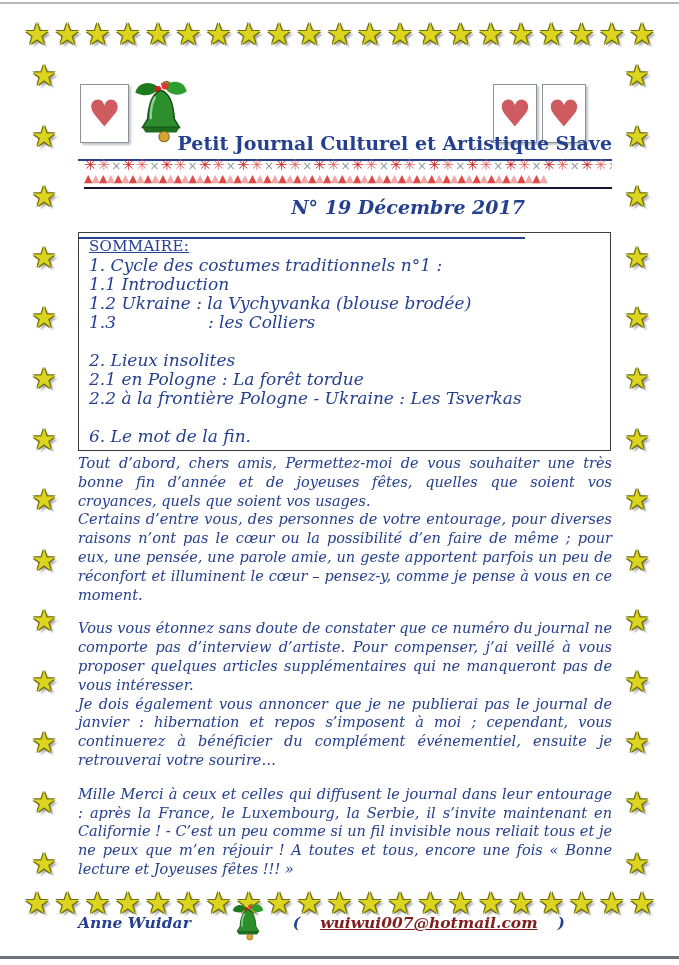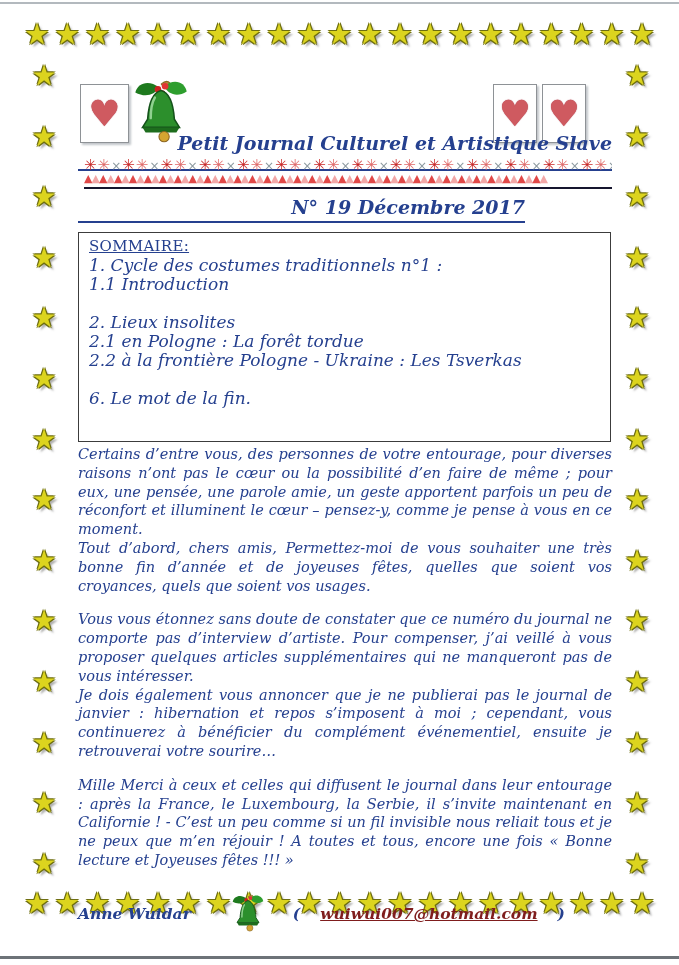--- a/index.html
+++ b/index.html
@@ -30,32 +30,32 @@
               box-shadow:2px 2px 2px #c2c6ca;display:flex;align-items:center;justify-content:center;}
   .heart-card-left{left:2px;top:8px;width:47px;height:57px;}
   .hearts-right{position:absolute;right:26px;top:8px;display:flex;gap:5px;}
   .hearts-right .heart-card{position:static;width:42px;height:57px;}
   .heart-glyph{font-family:"DejaVu Sans", sans-serif;font-size:36px;color:#cf5a60;
                text-shadow:0 0 1px #a03040;}
   .bell-big{position:absolute;left:52px;top:0;width:62px;height:74px;}
   .page-title{position:absolute;left:104px;top:26px;width:290px;text-align:center;
               font-size:21px;font-weight:bold;font-style:italic;letter-spacing:.5px;}
   .subtitle-line{position:absolute;left:0;right:0;top:55px;text-align:right;
-                 font-size:19px;font-weight:bold;font-style:italic;
-                 border-bottom:2px solid #25408f;padding-bottom:14px;line-height:24px;}
+                 font-size:19px;font-weight:bold;
+                 border-bottom:2px solid #25408f;padding-bottom:4px;line-height:24px;}
   .band{position:absolute;left:6px;right:0;top:82px;height:29px;overflow:hidden;
         white-space:nowrap;border-bottom:2px solid #15152e;line-height:1;}
   .band-row1{height:17px;font-family:"DejaVu Sans", sans-serif;font-size:15px;letter-spacing:1px;}
   .band-row2{height:12px;font-family:"DejaVu Sans", sans-serif;font-size:11px;letter-spacing:-1px;
              margin-top:-2px;}
   .bf1{color:#c92727;} .bf2{color:#e06a6a;} .bx{color:#8d9aa0;font-size:12px;}
   .bt1{color:#e04848;} .bt2{color:#f2a7a7;}
   .issue-line{position:absolute;left:0;top:119px;width:447px;text-align:right;
               font-size:19px;font-weight:bold;font-style:italic;
-              border-bottom:2px solid #25408f;padding-bottom:1px;line-height:25px;}
+              border-bottom:2px solid #25408f;padding-bottom:17px;line-height:25px;}
 
   .toc-box{position:relative;margin-top:0;box-sizing:border-box;width:533px;min-height:210px;
            border:1px solid #3c3c3c;padding:3px 10px 4px 10px;}
   .toc-heading{font-size:15px;font-weight:normal;text-decoration:underline;letter-spacing:.3px;
                line-height:20px;}
   .toc-line{font-style:italic;font-size:17px;line-height:19px;min-height:19px;white-space:pre-wrap;}
 
   .body-text{margin-top:3px;width:534px;font-style:italic;font-size:14.5px;line-height:18.8px;
              text-align:justify;}
   .body-text p{margin:0;}
@@ -190,31 +190,33 @@
         <div class="band-row1"><span class="bf1">✳</span><span class="bf2">✳</span><span class="bx">×</span><span class="bf1">✳</span><span class="bf2">✳</span><span class="bx">×</span><span class="bf1">✳</span><span class="bf2">✳</span><span class="bx">×</span><span class="bf1">✳</span><span class="bf2">✳</span><span class="bx">×</span><span class="bf1">✳</span><span class="bf2">✳</span><span class="bx">×</span><span class="bf1">✳</span><span class="bf2">✳</span><span class="bx">×</span><span class="bf1">✳</span><span class="bf2">✳</span><span class="bx">×</span><span class="bf1">✳</span><span class="bf2">✳</span><span class="bx">×</span><span class="bf1">✳</span><span class="bf2">✳</span><span class="bx">×</span><span class="bf1">✳</span><span class="bf2">✳</span><span class="bx">×</span><span class="bf1">✳</span><span class="bf2">✳</span><span class="bx">×</span><span class="bf1">✳</span><span class="bf2">✳</span><span class="bx">×</span><span class="bf1">✳</span><span class="bf2">✳</span><span class="bx">×</span><span class="bf1">✳</span><span class="bf2">✳</span><span class="bx">×</span></div>
         <div class="band-row2"><span class="bt1">▲</span><span class="bt2">▲</span><span class="bt1">▲</span><span class="bt2">▲</span><span class="bt1">▲</span><span class="bt2">▲</span><span class="bt1">▲</span><span class="bt2">▲</span><span class="bt1">▲</span><span class="bt2">▲</span><span class="bt1">▲</span><span class="bt2">▲</span><span class="bt1">▲</span><span class="bt2">▲</span><span class="bt1">▲</span><span class="bt2">▲</span><span class="bt1">▲</span><span class="bt2">▲</span><span class="bt1">▲</span><span class="bt2">▲</span><span class="bt1">▲</span><span class="bt2">▲</span><span class="bt1">▲</span><span class="bt2">▲</span><span class="bt1">▲</span><span class="bt2">▲</span><span class="bt1">▲</span><span class="bt2">▲</span><span class="bt1">▲</span><span class="bt2">▲</span><span class="bt1">▲</span><span class="bt2">▲</span><span class="bt1">▲</span><span class="bt2">▲</span><span class="bt1">▲</span><span class="bt2">▲</span><span class="bt1">▲</span><span class="bt2">▲</span><span class="bt1">▲</span><span class="bt2">▲</span><span class="bt1">▲</span><span class="bt2">▲</span><span class="bt1">▲</span><span class="bt2">▲</span><span class="bt1">▲</span><span class="bt2">▲</span><span class="bt1">▲</span><span class="bt2">▲</span><span class="bt1">▲</span><span class="bt2">▲</span><span class="bt1">▲</span><span class="bt2">▲</span><span class="bt1">▲</span><span class="bt2">▲</span><span class="bt1">▲</span><span class="bt2">▲</span><span class="bt1">▲</span><span class="bt2">▲</span><span class="bt1">▲</span><span class="bt2">▲</span><span class="bt1">▲</span><span class="bt2">▲</span></div>
       </div>
       <div class="issue-line">N° 19 Décembre 2017</div>
     </div>
 
     <div class="toc-box">
       <div class="toc-heading">SOMMAIRE:</div>
       <div class="toc-line">1. Cycle des costumes traditionnels n°1 :</div>
       <div class="toc-line">1.1 Introduction</div>
+      <div class="toc-line">1.2 Ukraine : la Vychyvanka (blouse brodée)</div>
+      <div class="toc-line">1.3                 : les Colliers</div>
       <div class="toc-line"></div>
       <div class="toc-line">2. Lieux insolites</div>
       <div class="toc-line">2.1 en Pologne : La forêt tordue</div>
       <div class="toc-line">2.2 à la frontière Pologne - Ukraine : Les Tsverkas</div>
       <div class="toc-line"></div>
       <div class="toc-line">6. Le mot de la fin.</div>
     </div>
 
     <div class="body-text">
+      <p>Tout d’abord, chers amis, Permettez-moi de vous souhaiter une très bonne fin d’année et de joyeuses fêtes, quelles que soient vos croyances, quels que soient vos usages.</p>
       <p>Certains d’entre vous, des personnes de votre entourage, pour diverses raisons n’ont pas le cœur ou la possibilité d’en faire de même ; pour eux, une pensée, une parole amie, un geste apportent parfois un peu de réconfort et illuminent le cœur – pensez-y, comme je pense à vous en ce moment.</p>
-      <p>Tout d’abord, chers amis, Permettez-moi de vous souhaiter une très bonne fin d’année et de joyeuses fêtes, quelles que soient vos croyances, quels que soient vos usages.</p>
       <div class="pgap"></div>
       <p>Vous vous étonnez sans doute de constater que ce numéro du journal ne comporte pas d’interview d’artiste. Pour compenser, j’ai veillé à vous proposer quelques articles supplémentaires qui ne manqueront pas de vous intéresser.</p>
       <p>Je dois également vous annoncer que je ne publierai pas le journal de janvier : hibernation et repos s’imposent à moi ; cependant, vous continuerez à bénéficier du complément événementiel, ensuite je retrouverai votre sourire…</p>
       <div class="pgap"></div>
       <p>Mille Merci à ceux et celles qui diffusent le journal dans leur entourage : après la France, le Luxembourg, la Serbie, il s’invite maintenant en Californie ! - C’est un peu comme si un fil invisible nous reliait tous et je ne peux que m’en réjouir ! A toutes et tous, encore une fois « Bonne lecture et Joyeuses fêtes !!! »</p>
     </div>
 
     <div class="signature">
       <span>Anne Wuidar</span>
       <svg class="bell-small">

